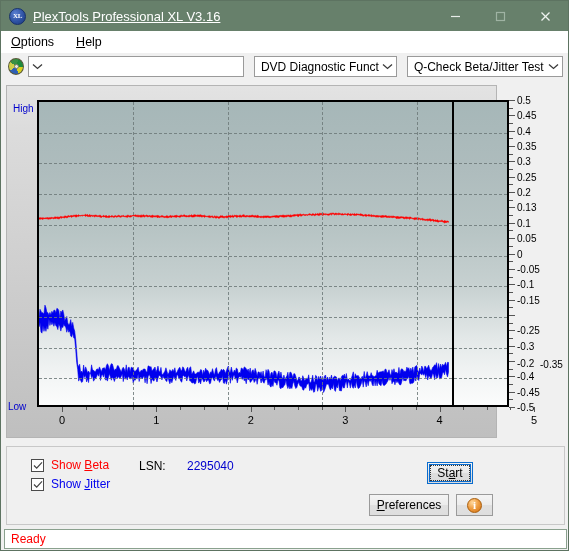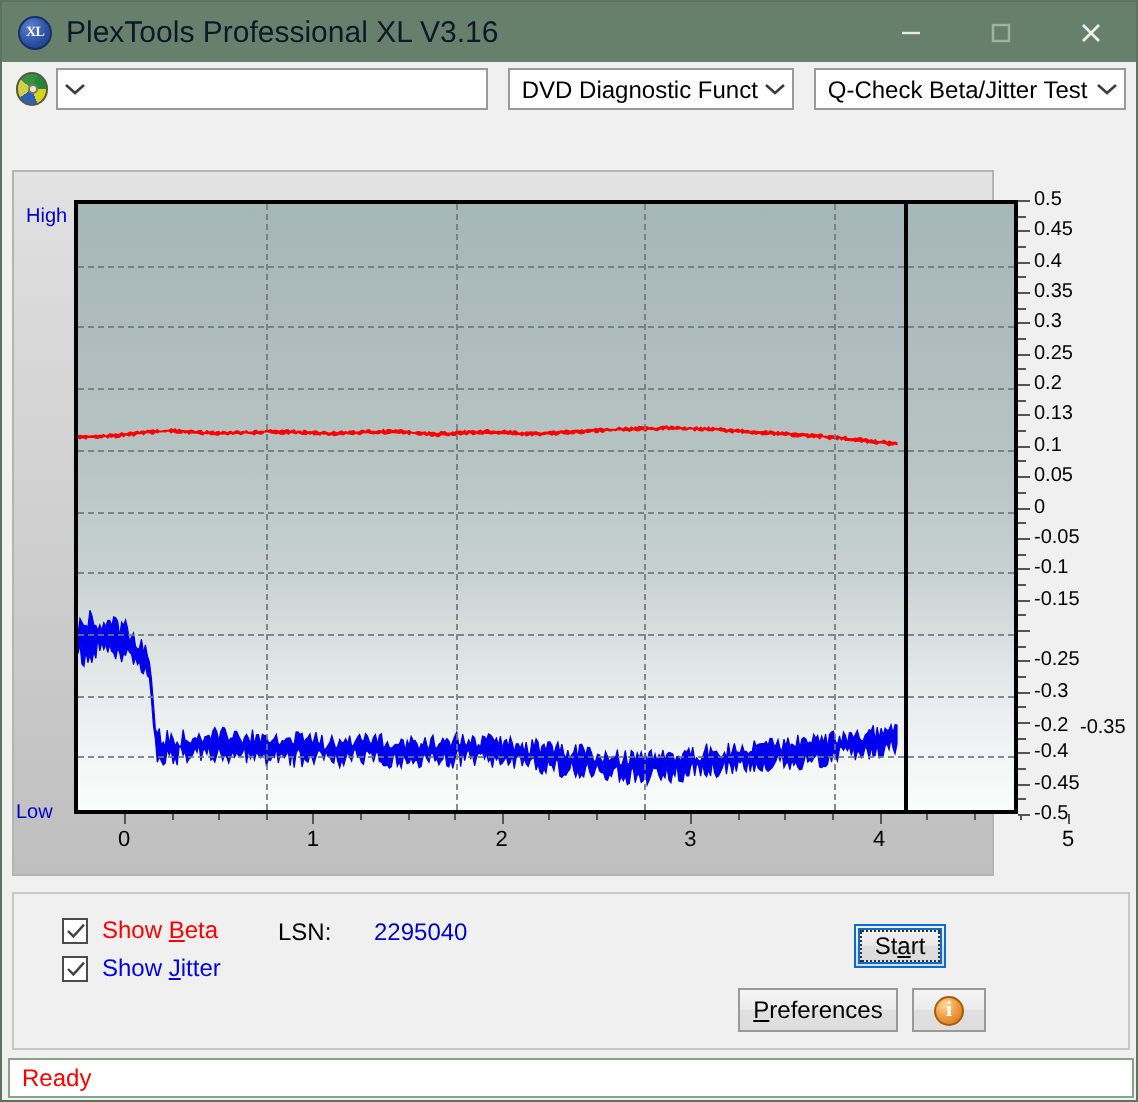--- a/index.html
+++ b/index.html
@@ -32,23 +32,24 @@
     border-radius: 50%;
     background: radial-gradient(circle at 35% 30%, #5a7fd0 0%, #2b4fa0 60%, #1d3878 100%);
     border: 1px solid #16306b;
     box-sizing: border-box;
     display: flex; align-items: center; justify-content: center;
     font-size: 7px; font-weight: bold; color: #ffffff;
     font-family: "Liberation Serif", serif;
     letter-spacing: -0.3px;
   }
   .title-text {
-    font-size: 15px;
-    color: #0f172a;
+    font-size: 13px;
+    color: #ffffff;
     font-family: "Liberation Sans", sans-serif;
+    text-decoration: underline;
   }
   .title-buttons {
     position: absolute; right: 0; top: 0;
     height: 30px; display: flex;
   }
   .tbtn {
     width: 45px; height: 30px;
     display: flex; align-items: center; justify-content: center;
     color: #e7ece8;
   }
@@ -329,20 +330,24 @@
       </div>
       <div class="tbtn">
         <svg width="13" height="13" viewBox="0 0 13 13">
             <line x1="2.5" y1="2.5" x2="10.5" y2="10.5" stroke="#eef2ef" stroke-width="1.3"></line>
             <line x1="10.5" y1="2.5" x2="2.5" y2="10.5" stroke="#eef2ef" stroke-width="1.3"></line>
           </svg>
       </div>
     </div>
   </div>
 
+  <div class="menubar">
+    <div class="menu-item"><u>O</u><span>ptions</span></div>
+    <div class="menu-item"><u>H</u><span>elp</span></div>
+  </div>
 
   <div class="toolbar">
     <div class="drive-icon"></div>
     <div class="combo" id="combo-drive">
       <span class="chev">
         <svg width="11" height="7" viewBox="0 0 11 7">
             <polyline points="1,1.5 5.5,5.5 10,1.5" fill="none" stroke="#3b3b3b" stroke-width="1.3"></polyline>
           </svg>
       </span>
     </div>

